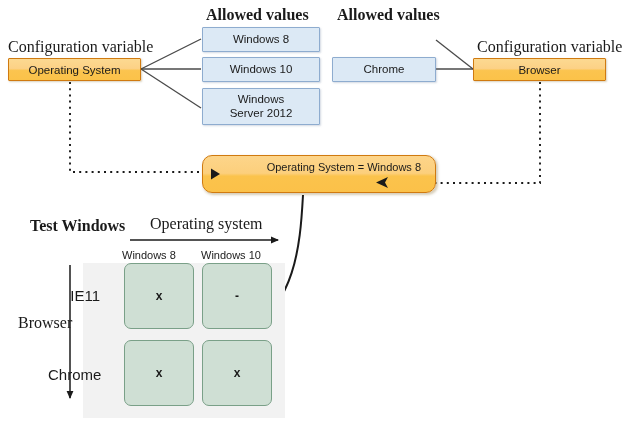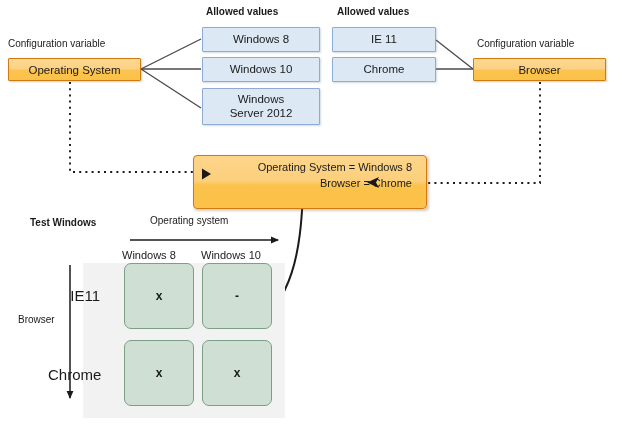--- a/index.html
+++ b/index.html
@@ -20,24 +20,25 @@
     left: 0;
     top: 0;
     width: 622px;
     height: 425px;
     pointer-events: none;
   }
 
   
   .lbl {
     position: absolute;
-    font-size: 10px;
+    font-size: 16px;
     color: #1a1a1a;
     white-space: nowrap;
     line-height: 1.15;
+    font-family: Liberation Serif, serif;
   }
   .lbl-bold {
     font-weight: bold;
   }
 
   
   .var-box {
     position: absolute;
     box-sizing: border-box;
     border: 1.3px solid #d07a10;
@@ -65,29 +66,29 @@
     justify-content: center;
     text-align: center;
     font-size: 11.5px;
     color: #1a1a1a;
     line-height: 1.18;
   }
 
   
   #config-box {
     position: absolute;
-    left: 193px;
+    left: 202px;
     top: 155px;
     width: 234px;
-    height: 54px;
+    height: 38px;
     box-sizing: border-box;
     border: 1.4px solid #d07a10;
     background: linear-gradient(to bottom, #fdd58a 0%, #fccf7c 48%, #fbc34c 56%, #fbc149 100%);
     box-shadow: 1.5px 1.5px 2.5px rgba(120,90,20,0.30);
-    border-radius: 4px;
+    border-radius: 10px;
   }
   #config-box .cfg-line {
     position: absolute;
     right: 14px;
     font-size: 11px;
     color: #1a1a1a;
     white-space: nowrap;
   }
   #config-line-os { top: 5px; right: 24px; }
   #config-line-browser { top: 21px; right: 82px; }
@@ -176,41 +177,39 @@
   <div class="val-box" style="left:202px; top:27px; width:118px; height:25px;">Windows 8</div>
 
   <div class="val-box" style="left:202px; top:57px; width:118px; height:25px;">Windows 10</div>
 
   <div class="val-box" style="left:202px; top:88px; width:118px; height:37px;">
     <span>Windows<br>Server 2012</span>
   </div>
 
   <div class="lbl lbl-bold" style="left:337px; top:6px;">Allowed values</div>
 
-  <div class="val-box" style="left:332px; top:27px; width:104px; height:25px;">IE 11</div>
 
   <div class="val-box" style="left:332px; top:57px; width:104px; height:25px;">Chrome</div>
 
   <div class="lbl" style="left:477px; top:38px;">Configuration variable</div>
 
   <div class="var-box" id="browser-variable-box" style="left:473px; top:58px; width:133px; height:23px;">Browser</div>
 
 
   <div id="config-box">
 
     <svg style="position:absolute; left:7px; top:11px; width:12px; height:14px;" viewBox="0 0 12 14">
       <path d="M1,1.5 L10,7 L1,12.5 z" fill="#1a1a1a"></path>
     </svg>
 
     <svg style="position:absolute; left:172px; top:20px; width:14px; height:13px;" viewBox="0 0 14 13">
       <path d="M1,6.5 L13,1 L10,6.5 L13,12 z" fill="#1a1a1a"></path>
     </svg>
 
     <div class="cfg-line" id="config-line-os">Operating System = Windows 8</div>
-    <div class="cfg-line" id="config-line-browser">Browser = Chrome</div>
   </div>
 
   <div class="lbl lbl-bold" style="left:30px; top:217px;">Test Windows</div>
 
   <div class="lbl" style="left:150px; top:215px;">Operating system</div>
 
   <div class="lbl" style="left:18px; top:314px;">Browser</div>
 
   <div id="matrix-panel"></div>
 

